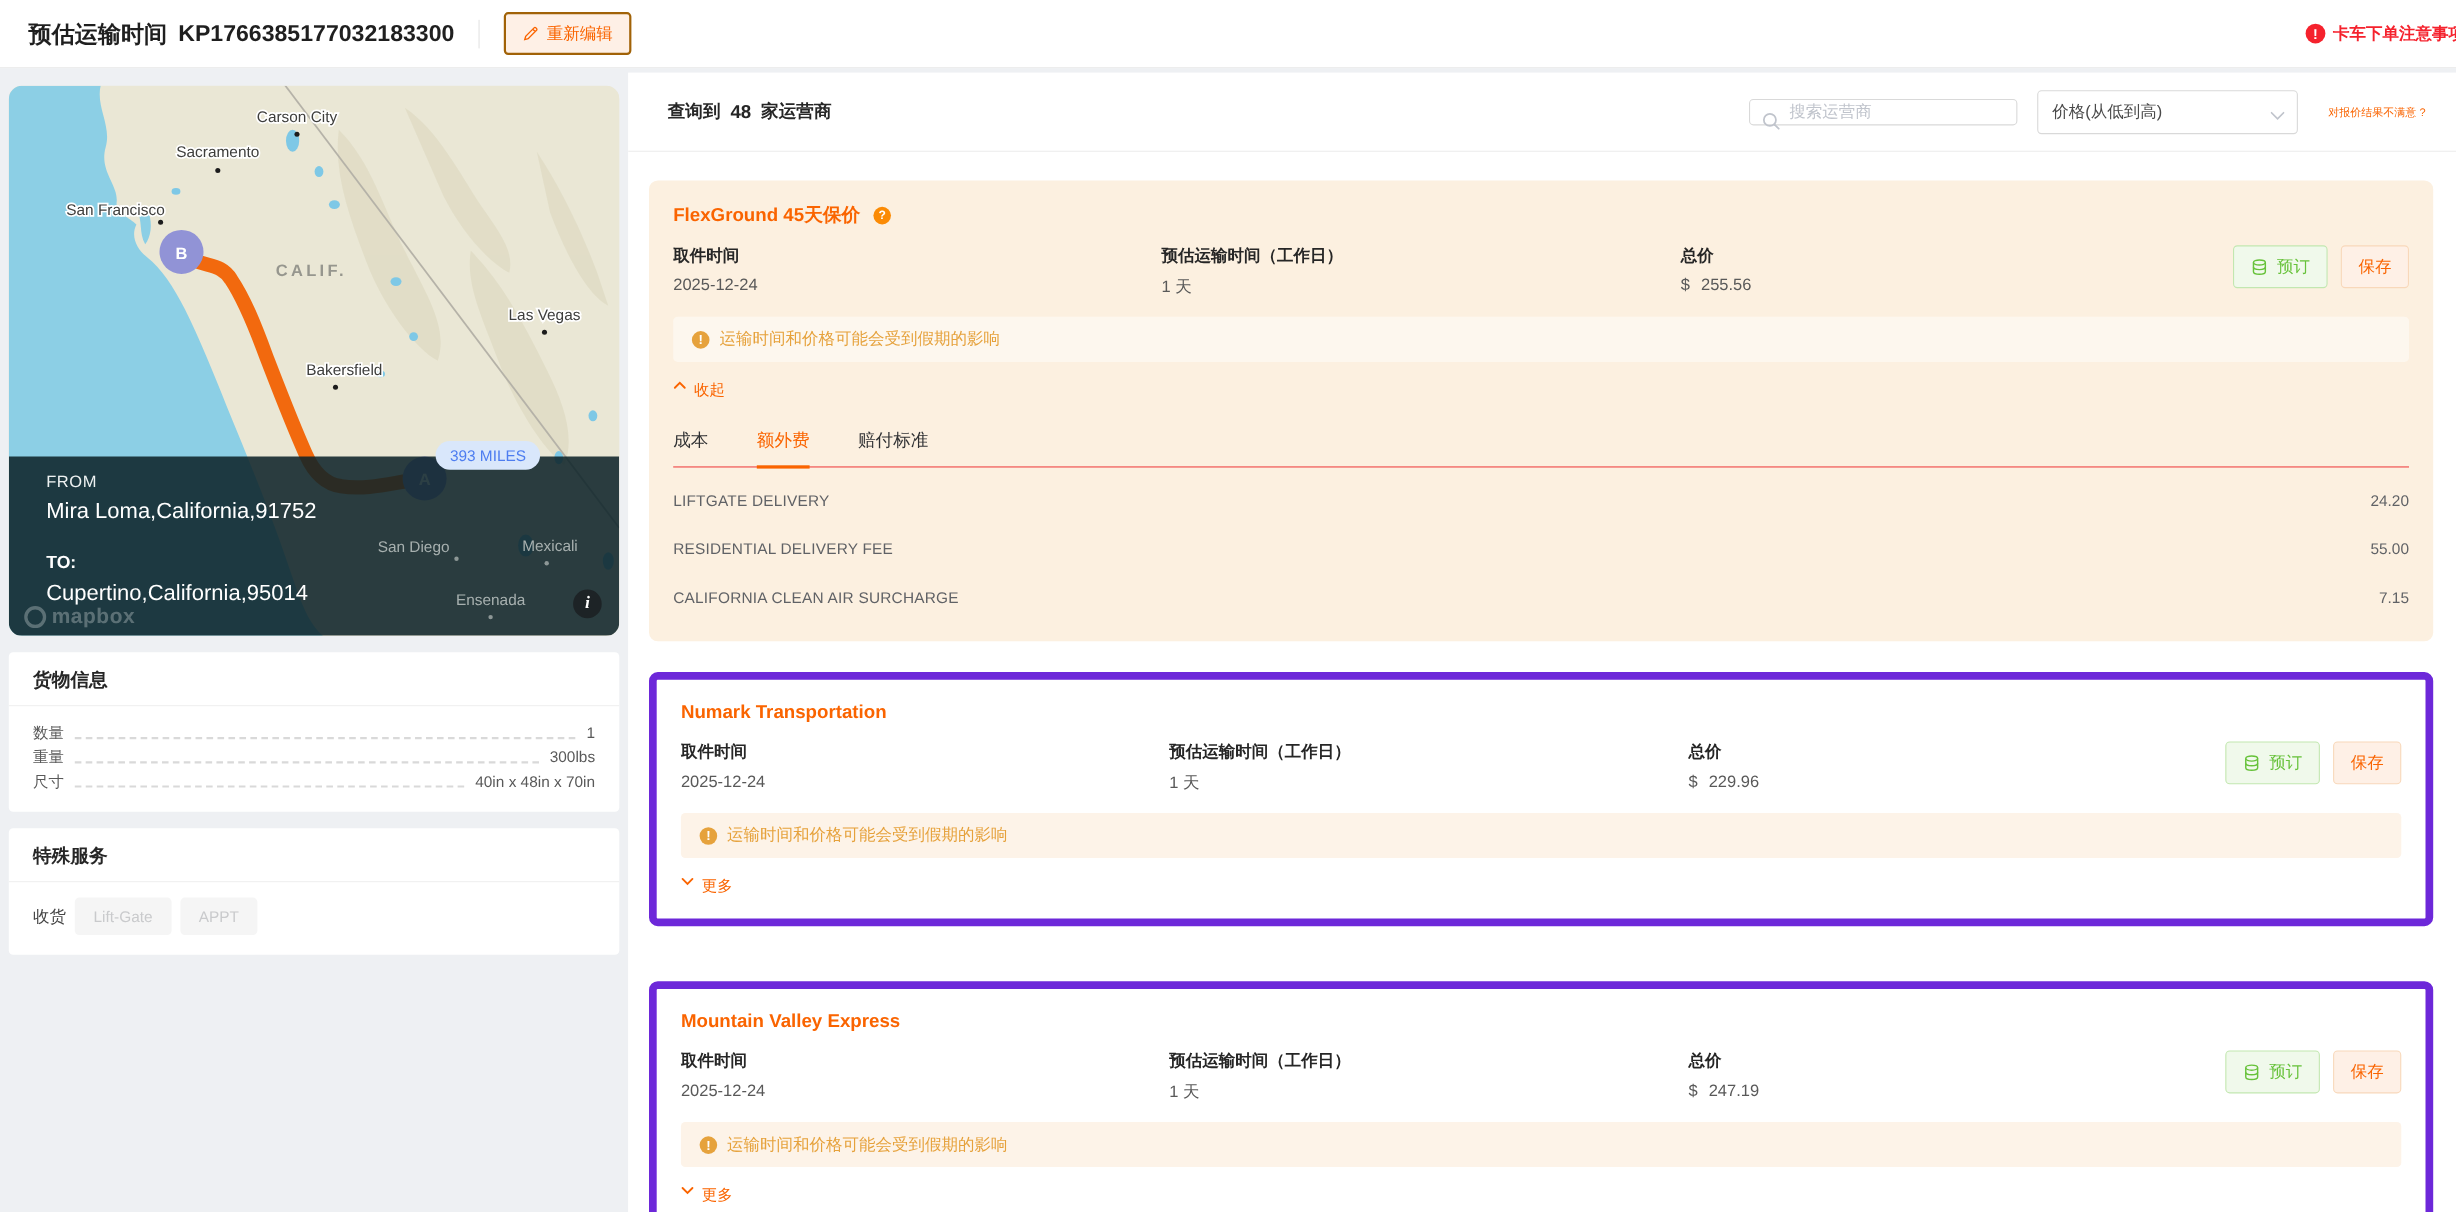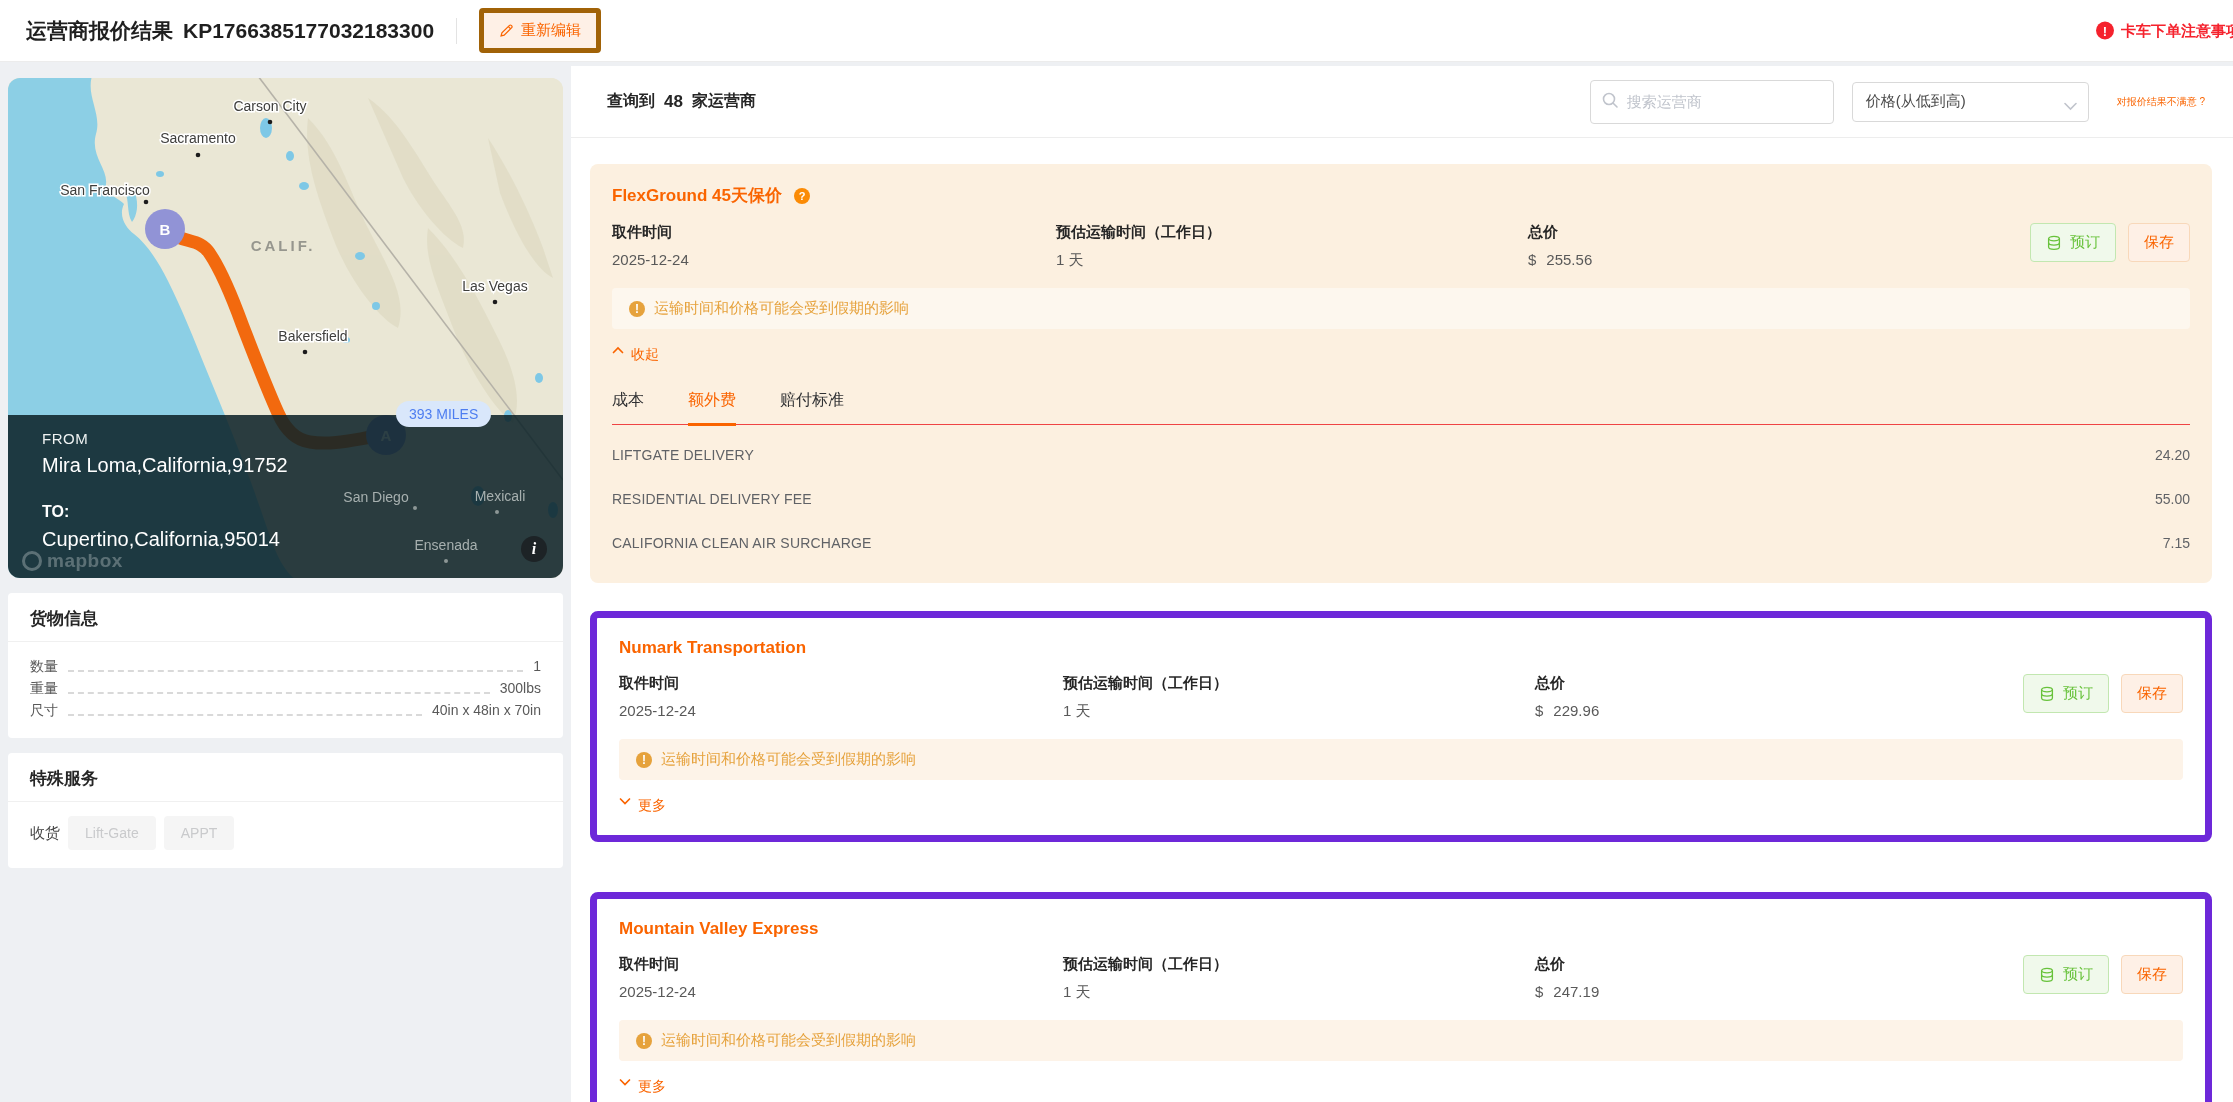--- a/index.html
+++ b/index.html
@@ -5,21 +5,21 @@
   * { margin:0; padding:0; box-sizing:border-box; }
   html,body { width:2233px; height:1102px; overflow:hidden; background:#eef0f3;
     font-family:"Liberation Sans", sans-serif; color:#262626; }
 
   
   .top-header { position:relative; height:62px; background:#fff; display:flex; align-items:center;
     padding:0 0 0 26px; overflow:hidden; border-bottom:1px solid #ececec; }
   .page-title { font-size:21px; font-weight:700; color:#1f1f1f; display:flex; align-items:center; gap:10px; }
   .page-title .order-id { font-weight:600; }
   .v-divider { width:1px; height:26px; background:#e3e3e3; margin:0 22px; }
-  .btn-reedit { display:flex; align-items:center; gap:7px; background:#fef0e6; border:5px solid #a16207;
+  .btn-reedit { display:flex; align-items:center; gap:7px; background:#fef0e6; border:2px solid #a16207;
     color:#fa6400; font-size:15px; padding:8px 15px; border-radius:4px; cursor:pointer; }
   .top-notice { position:absolute; right:-8px; top:50%; transform:translateY(-50%); display:flex;
     align-items:center; gap:7px; color:#f5222d; font-size:15px; font-weight:700; white-space:nowrap; }
   .red-dot-icon { width:18px; height:18px; border-radius:50%; background:#f5222d; color:#fff; font-size:13px;
     font-weight:700; display:flex; align-items:center; justify-content:center; flex:none; }
 
   
   .main { display:flex; align-items:flex-start; padding:4px 0 0 8px; }
   .left-col { width:555px; flex:none; margin-top:12px; }
   .right-panel { flex:1; margin-left:8px; background:#fff; height:1036px; overflow:hidden; }
@@ -51,21 +51,21 @@
   .svc-row { display:flex; align-items:center; padding:14px 22px 18px 22px; font-size:15px; color:#454545; }
   .svc-tag { background:#f5f5f5; color:#c9cacc; font-size:14px; padding:9px 17px; border-radius:4px;
     margin-left:8px; }
 
   
   .results-bar { display:flex; align-items:center; height:72px; padding:0 28px 0 36px;
     border-bottom:1px solid #ededed; }
   .results-count { font-size:16px; font-weight:700; display:flex; align-items:center; gap:9px; }
   .results-count .num { font-size:17px; }
   .bar-right { margin-left:auto; display:flex; align-items:center; }
-  .search-box { position:relative; width:244px; height:44px; }
+  .search-box { position:relative; width:244px; height:24px; }
   .search-box input { width:100%; height:100%; border:1px solid #d9d9d9; border-radius:4px;
     padding:0 12px 0 36px; font-size:15px; color:#333; outline:none; font-family:"Liberation Sans",sans-serif; }
   .search-box input::placeholder { color:#c0c4cc; }
   .search-icon { position:absolute; left:11px; top:11px; }
   .sort-select { position:relative; width:237px; height:40px; border:1px solid #d9d9d9; border-radius:4px;
     margin-left:18px; display:flex; align-items:center; padding:0 32px 0 13px; font-size:15px; color:#4a4a4a;
     cursor:pointer; background:#fff; }
   .sort-select .chevron { position:absolute; right:11px; top:14px; }
   .feedback-link { margin-left:28px; color:#fa6400; font-size:10px; cursor:pointer; white-space:nowrap; }
 
@@ -107,21 +107,21 @@
   .fee-list { margin-top:8px; padding-bottom:8px; }
   .fee-row { display:flex; align-items:center; justify-content:space-between; padding:14px 0; }
   .fee-name { font-size:14px; color:#606266; letter-spacing:.2px; }
   .fee-amount { font-size:14px; color:#606266; }
 </style>
 </head>
 <body>
 
 <header class="top-header">
   <h1 class="page-title">
-    <span>运营商报价结果</span>
+    <span>预估运输时间</span>
     <span class="order-id">KP1766385177032183300</span>
   </h1>
   <span class="v-divider"></span>
   <button class="btn-reedit">
     <span style="display:flex;">
       <svg width="15" height="15" viewBox="0 0 16 16">
           <path d="M2.2 13.8 L3.1 10.6 L11.2 2.5 a1.25 1.25 0 0 1 1.8 0 l0.6 0.6 a1.25 1.25 0 0 1 0 1.8 L5.5 13 Z M10 3.8 l2.3 2.3" fill="none" stroke="#fa6400" stroke-width="1.3"></path>
         </svg>
     </span>
     <span>重新编辑</span>

